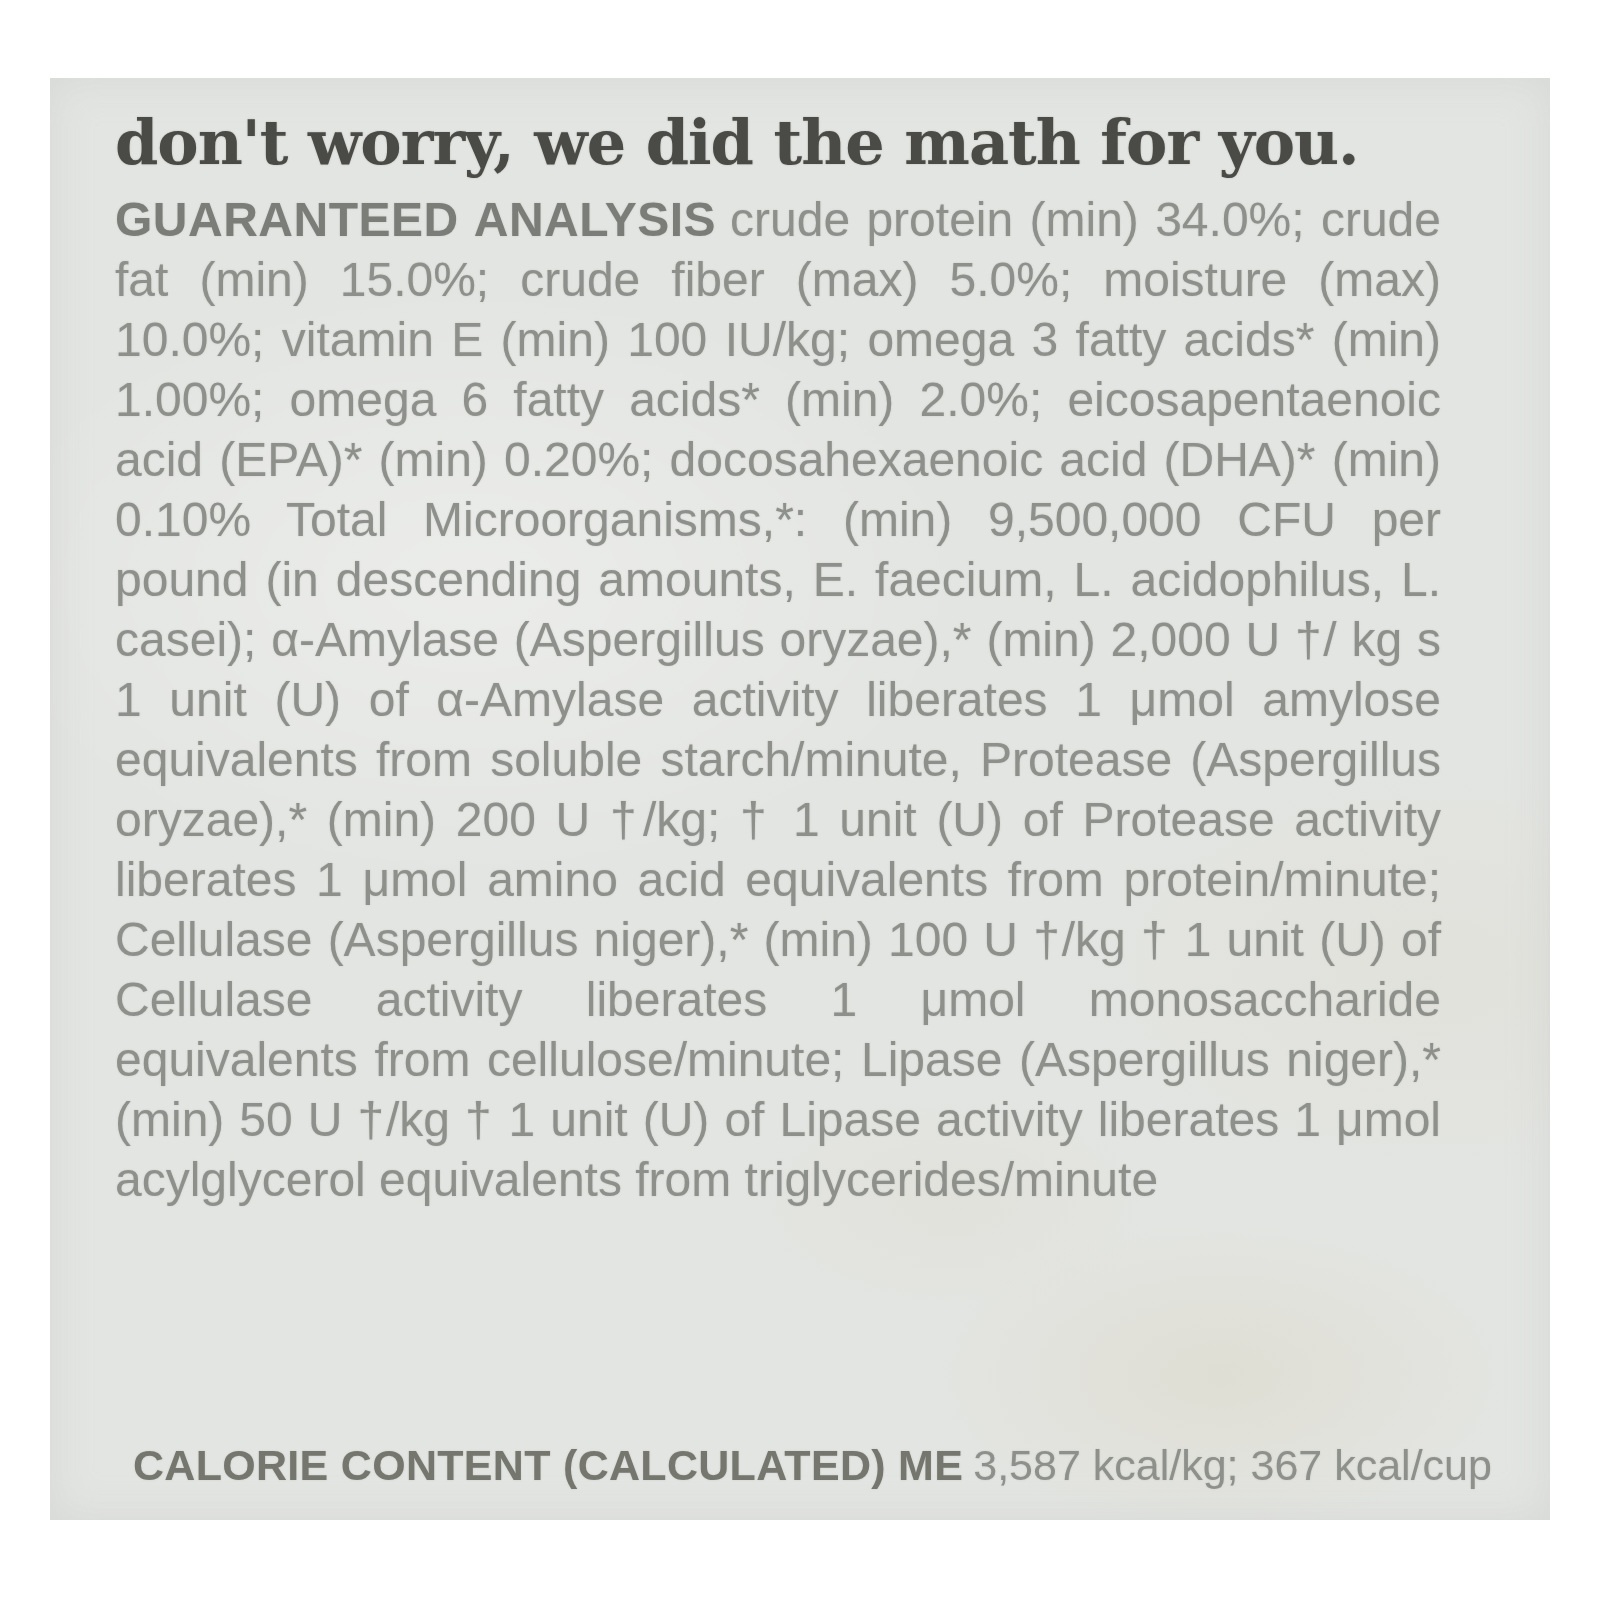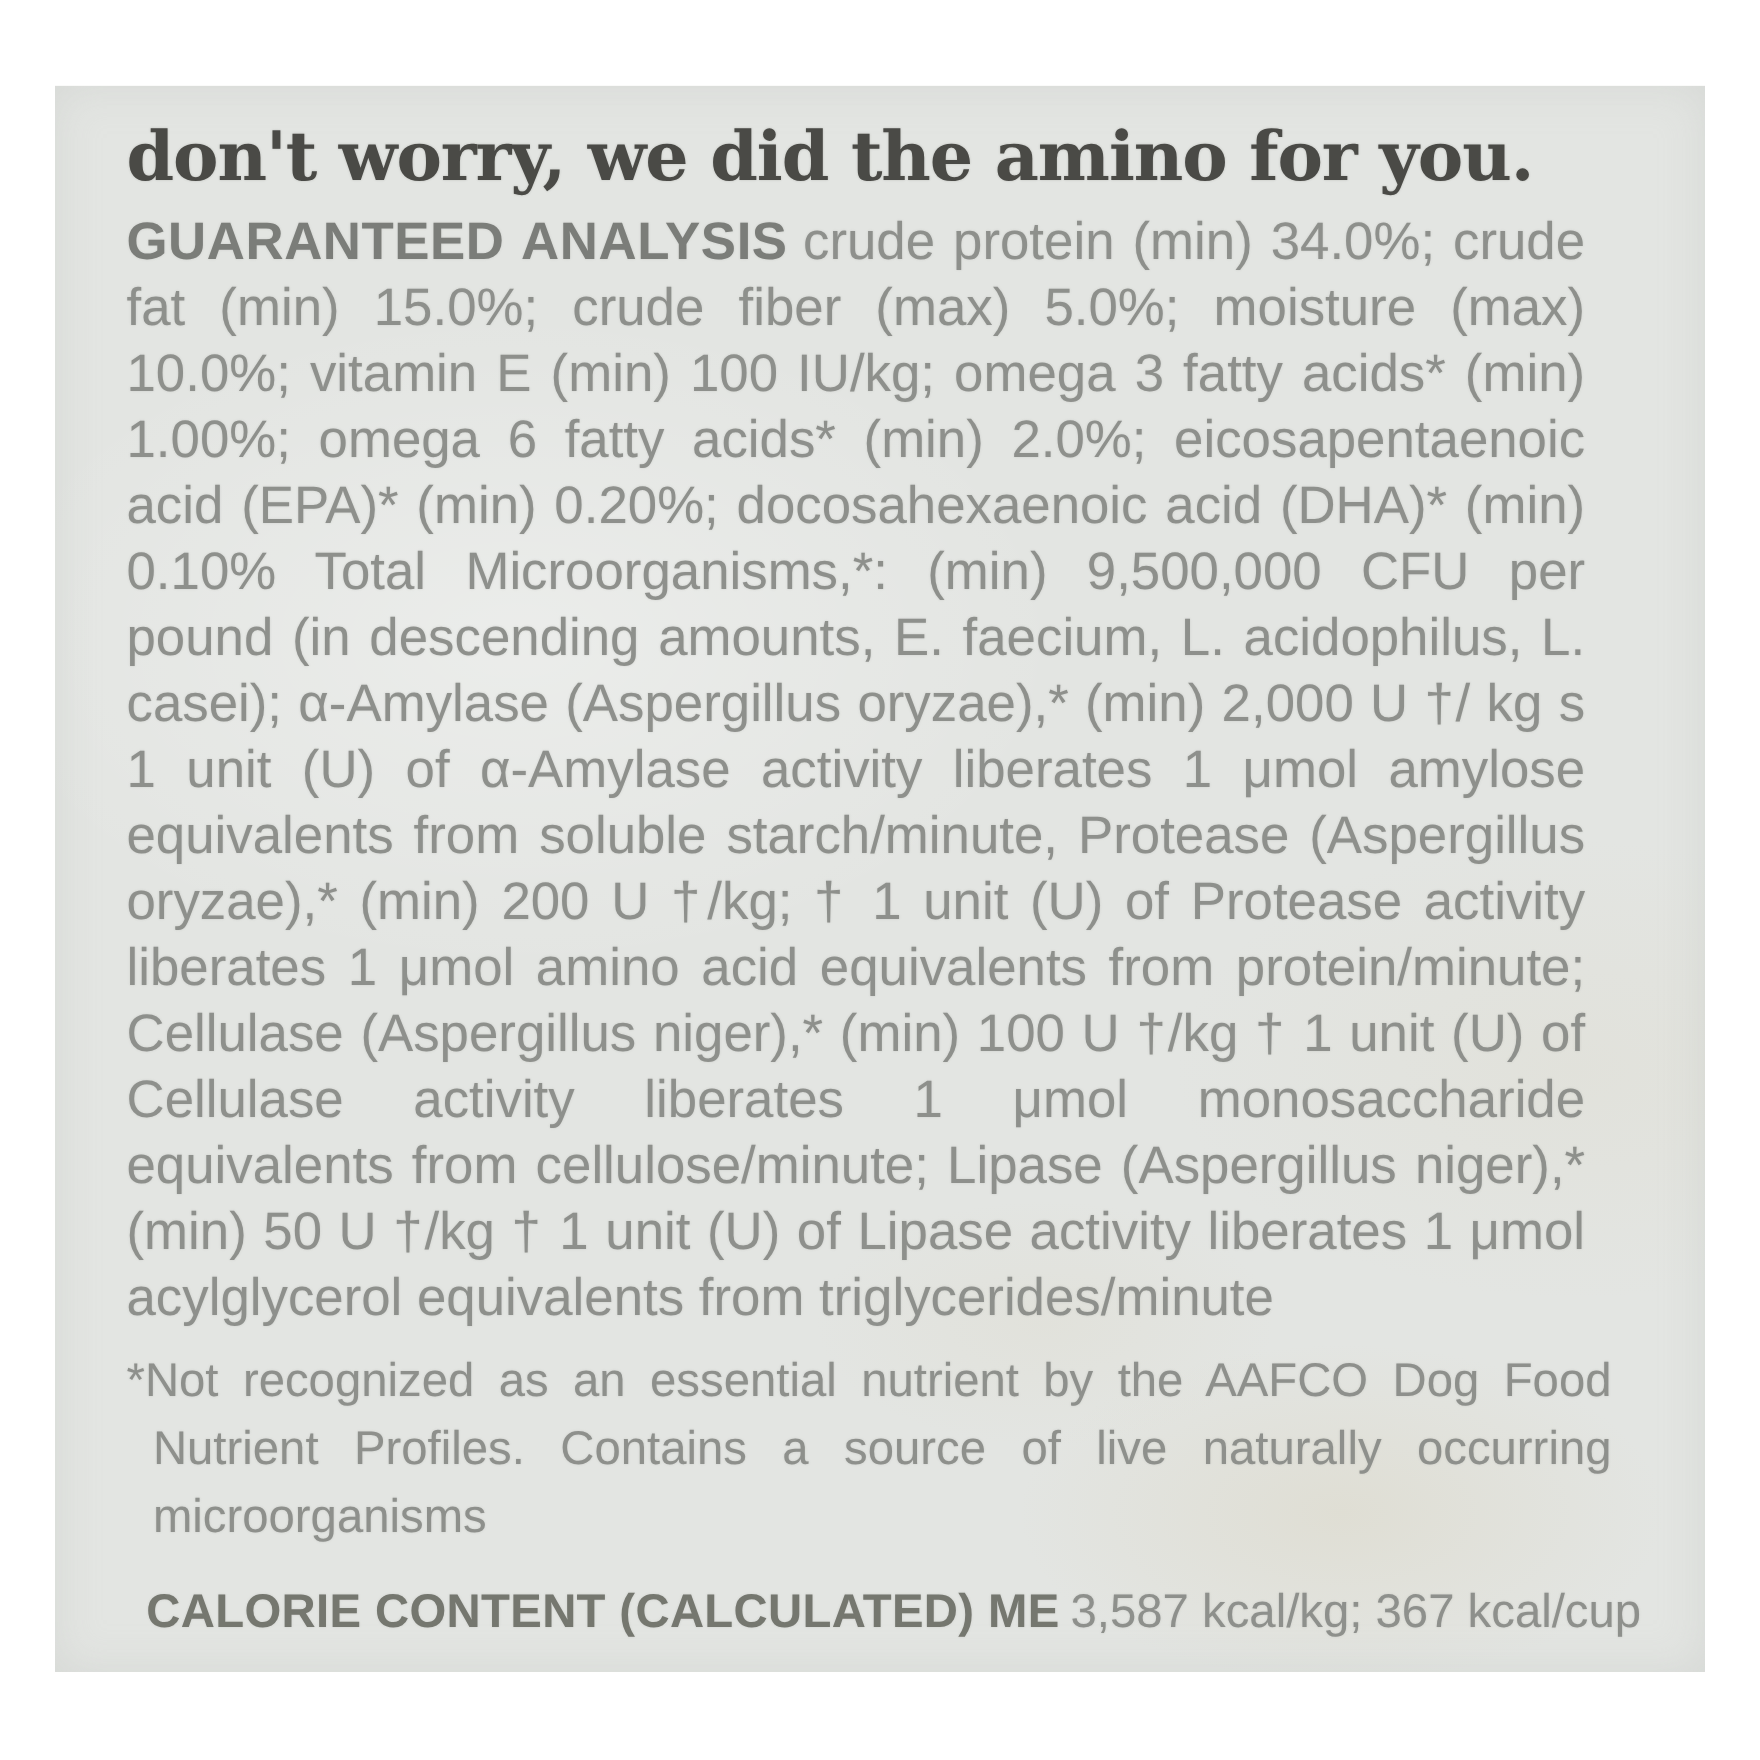--- a/index.html
+++ b/index.html
@@ -103,23 +103,22 @@
     letter-spacing: 0.3px;
   }
 </style>
 </head>
 <body>
 
 <div class="page">
   <div class="label-photo">
     <div class="label-inner">
 
-      <h1 class="panel-title">don't worry, we did the amino for you.</h1>
+      <h1 class="panel-title">don't worry, we did the math for you.</h1>
 
       <p class="ga-paragraph"><span class="ga-heading">GUARANTEED ANALYSIS</span><span>crude protein (min) 34.0%; crude fat (min) 15.0%; crude fiber (max) 5.0%; moisture (max) 10.0%; vitamin E (min) 100 IU/kg; omega 3 fatty acids* (min) 1.00%; omega 6 fatty acids* (min) 2.0%; eicosapentaenoic acid (EPA)* (min) 0.20%; docosahexaenoic acid (DHA)* (min) 0.10% Total Microorganisms,*: (min) 9,500,000 CFU per pound (in descending amounts, E. faecium, L. acidophilus, L. casei); α-Amylase (Aspergillus oryzae),* (min) 2,000 U †/ kg s 1 unit (U) of α-Amylase activity liberates 1 μmol amylose equivalents from soluble starch/minute, Protease (Aspergillus oryzae),* (min) 200 U †/kg; † 1 unit (U) of Protease activity liberates 1 μmol amino acid equivalents from protein/minute; Cellulase (Aspergillus niger),* (min) 100 U †/kg † 1 unit (U) of Cellulase activity liberates 1 μmol monosaccharide equivalents from cellulose/minute; Lipase (Aspergillus niger),* (min) 50 U †/kg † 1 unit (U) of Lipase activity liberates 1 μmol acylglycerol equivalents from triglycerides/minute</span></p>
 
-      <p class="footnote">*Not recognized as an essential nutrient by the AAFCO Dog Food Nutrient Profiles. Contains a source of live naturally occurring microorganisms</p>
 
       <p class="calorie-line"><span class="calorie-heading">CALORIE CONTENT (CALCULATED) ME</span><span>3,587 kcal/kg; 367 kcal/cup</span></p>
 
     </div>
   </div>
 </div>
 
 </body></html>

